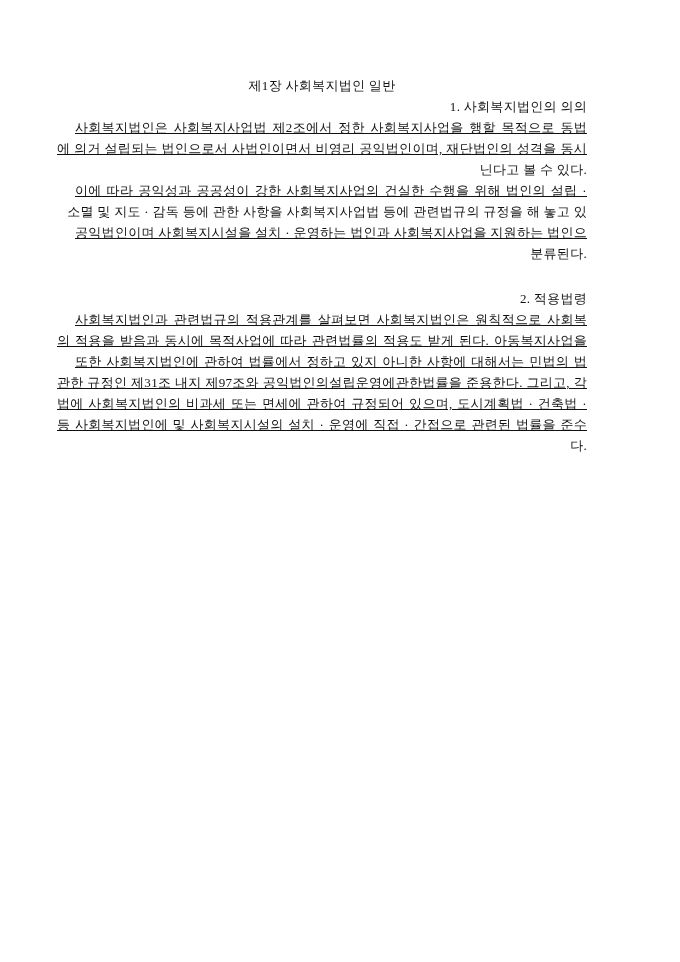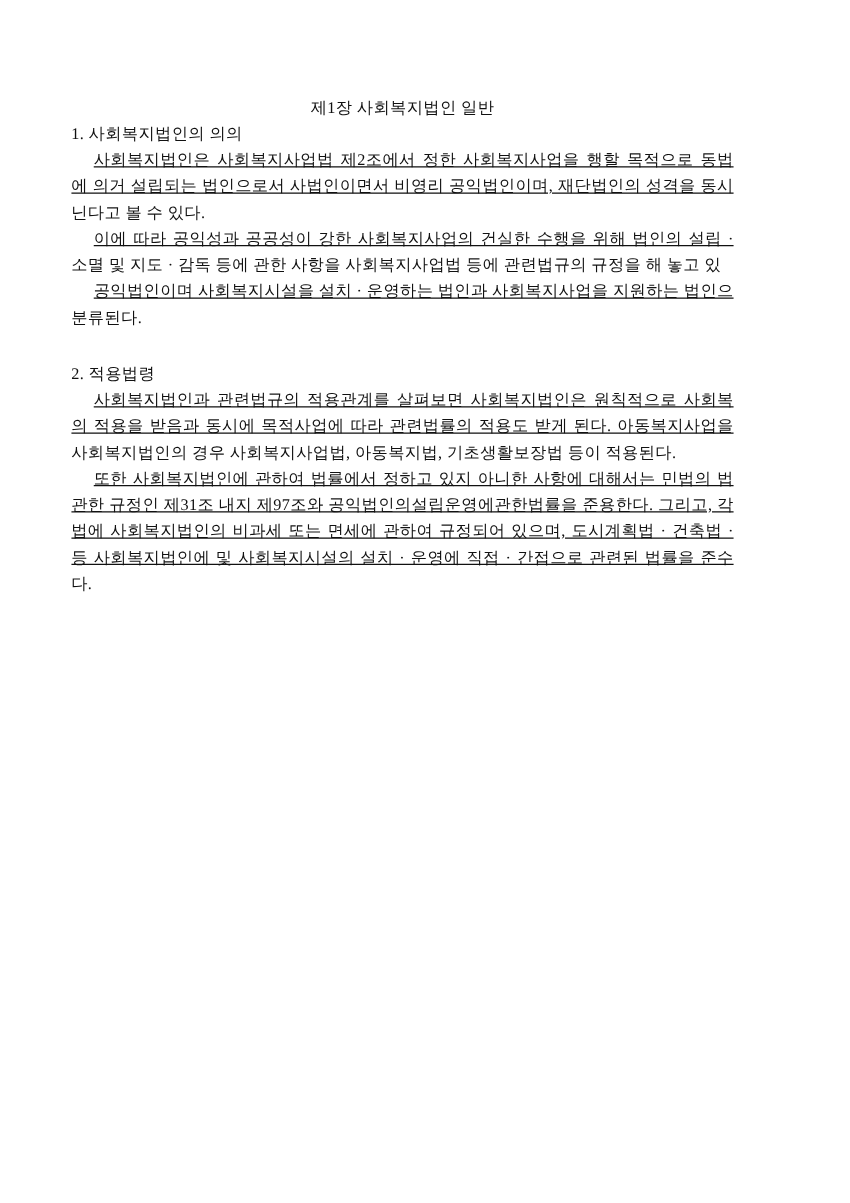--- a/index.html
+++ b/index.html
@@ -18,21 +18,21 @@
     letter-spacing: 0.3px;
     overflow: hidden;
   }
   .content {
     padding: 75px 57px 0 57px;
   }
   .ln {
     height: 21px;
     line-height: 21px;
     overflow: hidden;
-    text-align: left;
+    text-align: right;
     white-space: pre-wrap;
   }
   .title {
     text-align: center;
   }
   .just {
     text-align: justify;
     text-align-last: justify;
     text-decoration: underline;
   }
@@ -70,21 +70,20 @@
         <div class="ln">분류된다.</div>
       </div>
     </div>
 
     <div class="sec2">
       <div class="ln">2. 적용법령</div>
 
       <div>
         <div class="ln just ind">사회복지법인과 관련법규의 적용관계를 살펴보면 사회복지법인은 원칙적으로 사회복지사업법</div>
         <div class="ln just">의 적용을 받음과 동시에 목적사업에 따라 관련법률의 적용도 받게 된다. 아동복지사업을 하는</div>
-        <div class="ln">사회복지법인의 경우 사회복지사업법, 아동복지법, 기초생활보장법 등이 적용된다.</div>
       </div>
 
       <div>
         <div class="ln just ind">또한 사회복지법인에 관하여 법률에서 정하고 있지 아니한 사항에 대해서는 민법의 법인에</div>
         <div class="ln just">관한 규정인 제31조 내지 제97조와 공익법인의설립운영에관한법률을 준용한다. 그리고, 각종 세</div>
         <div class="ln just">법에 사회복지법인의 비과세 또는 면세에 관하여 규정되어 있으며, 도시계획법 · 건축법 · 소방법</div>
         <div class="ln just">등 사회복지법인에 및 사회복지시설의 설치 · 운영에 직접 · 간접으로 관련된 법률을 준수하여야 한</div>
         <div class="ln">다.</div>
       </div>
     </div>

